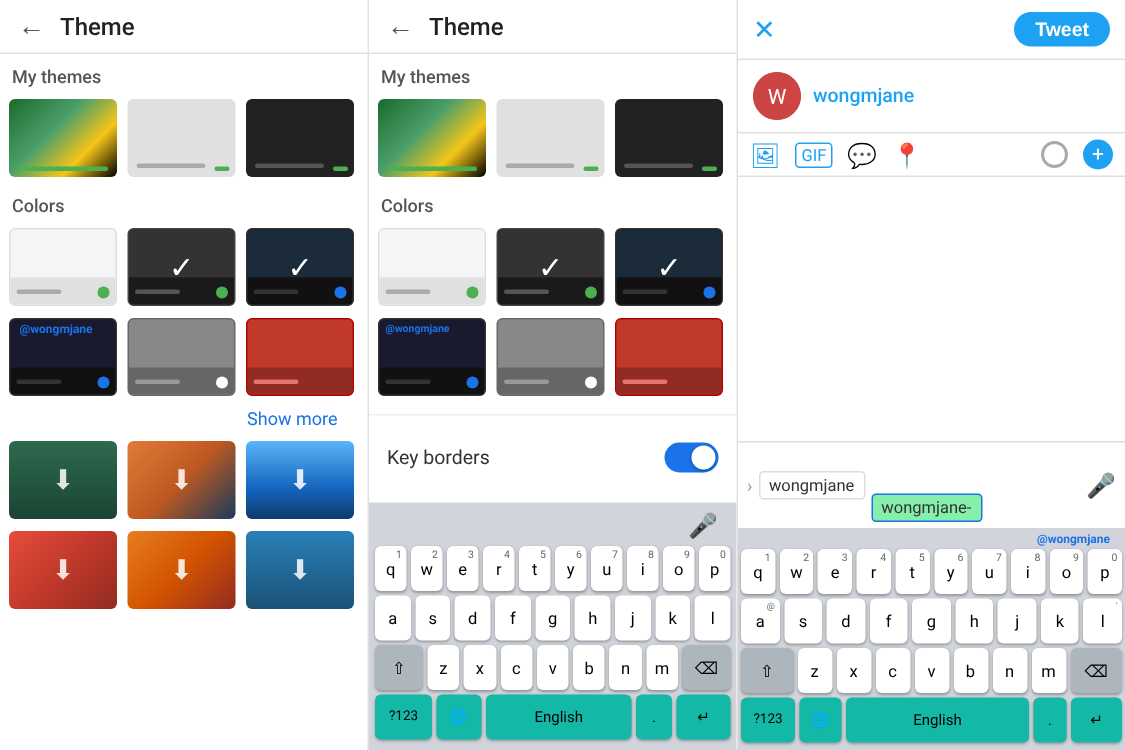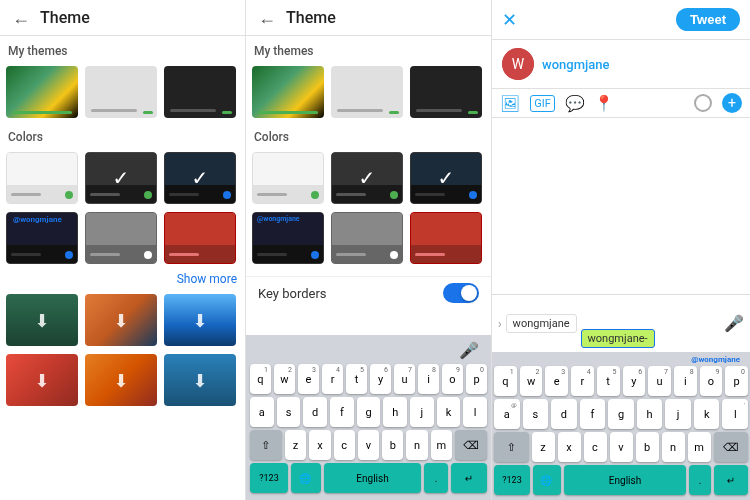--- a/index.html
+++ b/index.html
@@ -14,21 +14,21 @@
     .panel-header .back-icon { font-size: 18px; color: #555; margin-right: 10px; cursor: pointer; }
     .panel-header .title { font-size: 16px; font-weight: 500; color: #222; }
 
     .section-label { font-size: 12px; color: #555; padding: 8px 8px 4px 8px; font-weight: 500; }
 
     
     .theme-grid { display: grid; grid-template-columns: repeat(3, 1fr); gap: 4px; padding: 4px 6px; }
     .theme-cell { width: 72px; height: 52px; border-radius: 4px; overflow: hidden; position: relative; cursor: pointer; }
     .check-overlay { position: absolute; top: 50%; left: 50%; transform: translate(-50%, -50%); color: #fff; font-size: 20px; }
 
-    .show-more { color: #1a73e8; font-size: 12px; text-align: right; padding: 4px 8px; cursor: pointer; }
+    .show-more { color: #1a73e8; font-size: 12px; text-align: right; padding: 4px 20px; cursor: pointer; }
 
     
     .keyboard-overlay { position: absolute; bottom: 0; left: 0; right: 0; background: #d1d5db; padding: 6px 4px 4px; }
     .kb-row { display: flex; justify-content: center; gap: 3px; margin-bottom: 3px; }
     .kb-key { background: #fff; border-radius: 4px; height: 30px; min-width: 20px; flex: 1; display: flex; align-items: center; justify-content: center; font-size: 11px; color: #000; box-shadow: 0 1px 2px rgba(0,0,0,0.3); cursor: pointer; position: relative; }
     .kb-key .sup { position: absolute; top: 2px; right: 3px; font-size: 7px; color: #666; }
     .kb-key.dark { background: #adb5bd; }
     .kb-key.wide { flex: 1.5; }
     .mic-icon-kb { font-size: 16px; color: #666; margin-bottom: 4px; text-align: right; padding-right: 8px; }
     .kb-bottom-key { background: #14b8a6; border-radius: 4px; height: 30px; display: flex; align-items: center; justify-content: center; font-size: 10px; color: #000; cursor: pointer; box-shadow: 0 1px 2px rgba(0,0,0,0.3); }
@@ -43,21 +43,21 @@
     .tweet-tools { display: flex; align-items: center; padding: 4px 8px; gap: 10px; border-bottom: 1px solid #e0e0e0; border-top: 1px solid #e0e0e0; }
     .tool-icon { font-size: 16px; color: #1da1f2; cursor: pointer; }
     .radio-circle { width: 18px; height: 18px; border-radius: 50%; border: 2px solid #aaa; }
     .plus-circle { width: 20px; height: 20px; border-radius: 50%; background: #1da1f2; color: #fff; display: flex; align-items: center; justify-content: center; font-size: 14px; }
 
     
     .p3-kbd { position: absolute; bottom: 0; left: 0; right: 0; background: #d1d5db; }
     .p3-input-row { background: #fff; display: flex; align-items: center; padding: 4px 6px; gap: 4px; border-top: 1px solid #ddd; }
     .p3-caret { font-size: 12px; color: #999; }
     .p3-text-chip { background: #fff; border: 1px solid #ddd; border-radius: 3px; padding: 2px 6px; font-size: 11px; color: #333; cursor: pointer; }
-    .p3-text-chip.selected { background: #bef264; border-color: #1a73e8; margin-top: 30px; }
+    .p3-text-chip.selected { background: #86efac; border-color: #1a73e8; margin-top: 30px; }
     .p3-mic { font-size: 16px; color: #666; margin-left: auto; cursor: pointer; }
 
     .bar-indicator { position: absolute; bottom: 4px; left: 6px; right: 6px; height: 3px; border-radius: 2px; background: #4caf50; }
 
     
     .color-block { display: flex; flex-direction: column; width: 72px; height: 52px; border-radius: 4px; overflow: hidden; position: relative; cursor: pointer; }
     .cb-top { flex: 1; }
     .cb-bottom { height: 18px; display: flex; align-items: center; padding: 0 4px; position: relative; }
 
     
@@ -250,21 +250,21 @@
         <div class="cb-top" style="background:#c0392b;"></div>
         <div class="cb-bottom" style="background:#922b21;">
           <div style="width:30px;height:3px;background:#e57373;border-radius:2px;"></div>
         </div>
       </div>
     </div>
   </div>
 
   
   
-  <div style="display:flex;align-items:center;justify-content:space-between;padding:6px 12px;background:#fff;border-top:1px solid #eee;">
+  <div style="display:flex;align-items:center;justify-content:space-between;padding:18px 12px;background:#fff;border-top:1px solid #eee;">
     <span style="font-size:13px;color:#333;">Key borders</span>
     <div style="width:36px;height:20px;background:#1a73e8;border-radius:10px;position:relative;cursor:pointer;">
       <div style="width:16px;height:16px;background:#fff;border-radius:50%;position:absolute;top:2px;right:2px;box-shadow:0 1px 3px rgba(0,0,0,0.3);"></div>
     </div>
   </div>
 <div class="keyboard-overlay">
     <div class="mic-icon-kb">🎤</div>
 
     <div class="kb-row">
       <div class="kb-key">q<span class="sup">1</span></div>

